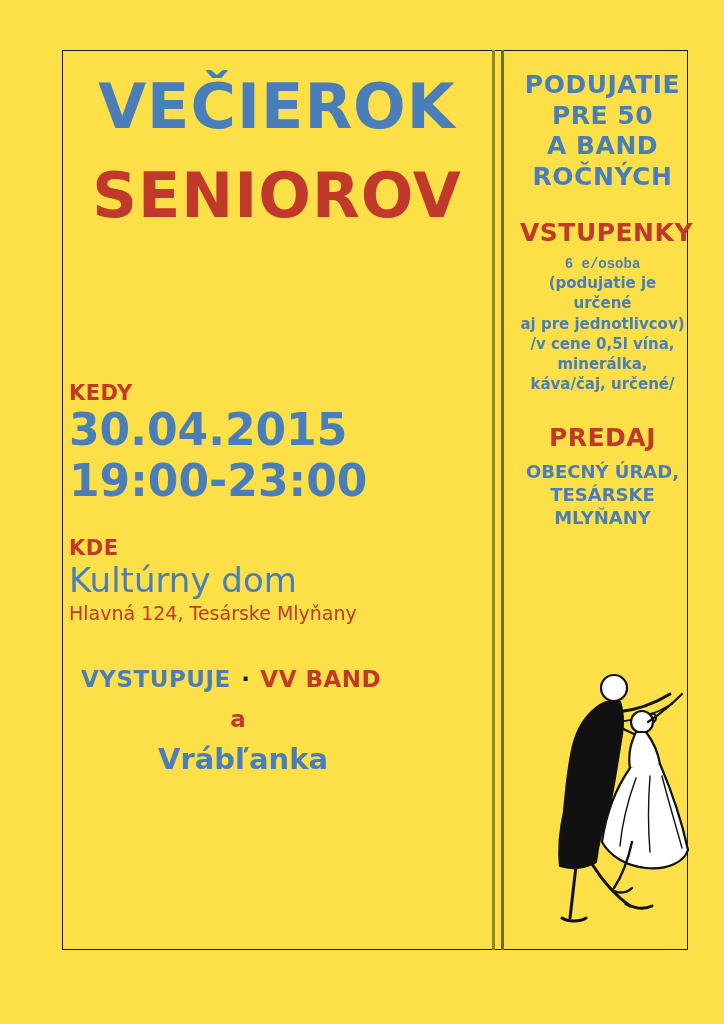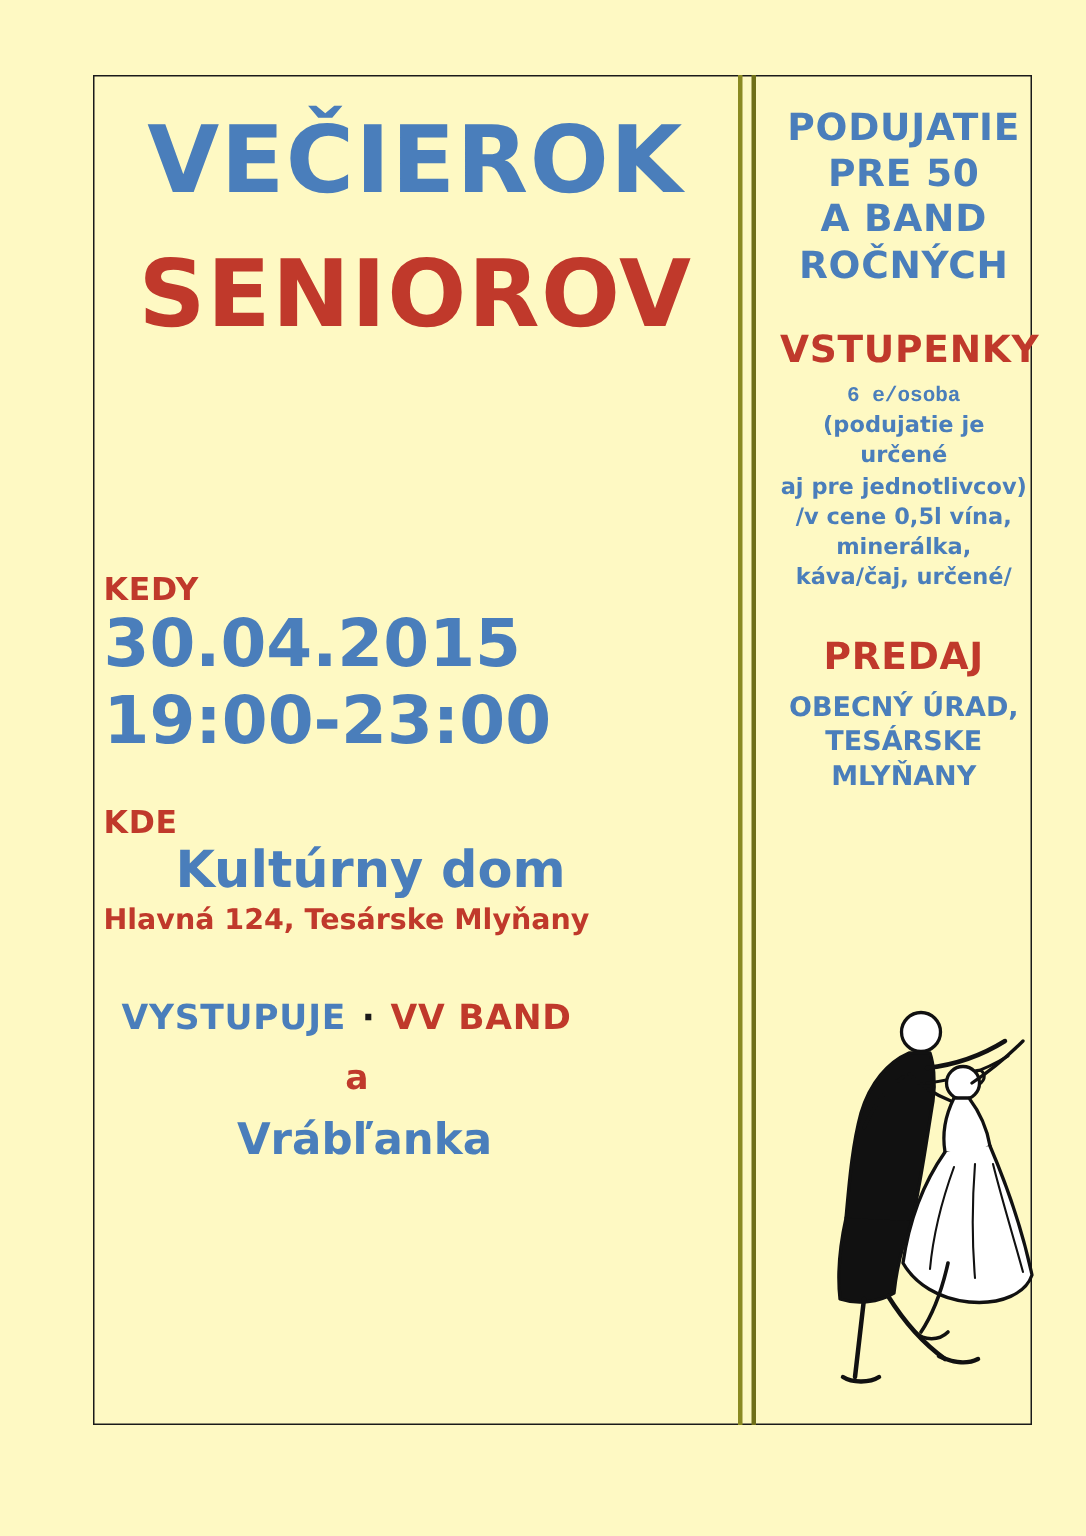--- a/index.html
+++ b/index.html
@@ -11,21 +11,21 @@
     width: 724px;
     height: 1024px;
     font-family: "Liberation Sans", sans-serif;
     overflow: hidden;
   }
 
   .poster {
     position: relative;
     width: 724px;
     height: 1024px;
-    background: #fef9c3;
+    background: #fde047;
   }
 
   
   .frame {
     position: absolute;
     left: 62px;
     top: 50px;
     width: 626px;
     height: 900px;
     border: 1px solid #1a1a1a;
@@ -102,30 +102,29 @@
   .big-blue {
     font-family: "DejaVu Sans", sans-serif;
     font-weight: bold;
     font-size: 44px;
     line-height: 1.15;
     color: #4a7ebb;
     padding-left: 6px;
   }
   .venue {
     font-family: "DejaVu Sans", sans-serif;
-    font-weight: bold;
+    font-weight: normal;
     font-size: 34px;
     color: #4a7ebb;
     padding-left: 6px;
     line-height: 1.2;
-    margin-left: 48px;
   }
   .addr {
     font-family: "DejaVu Sans", sans-serif;
-    font-weight: bold;
+    font-weight: normal;
     font-size: 19px;
     color: #c0392b;
     padding-left: 6px;
     line-height: 1.3;
   }
   .gap-md { height: 30px; }
   .gap-lg { height: 40px; }
 
   .perform-line {
     padding-left: 6px;

